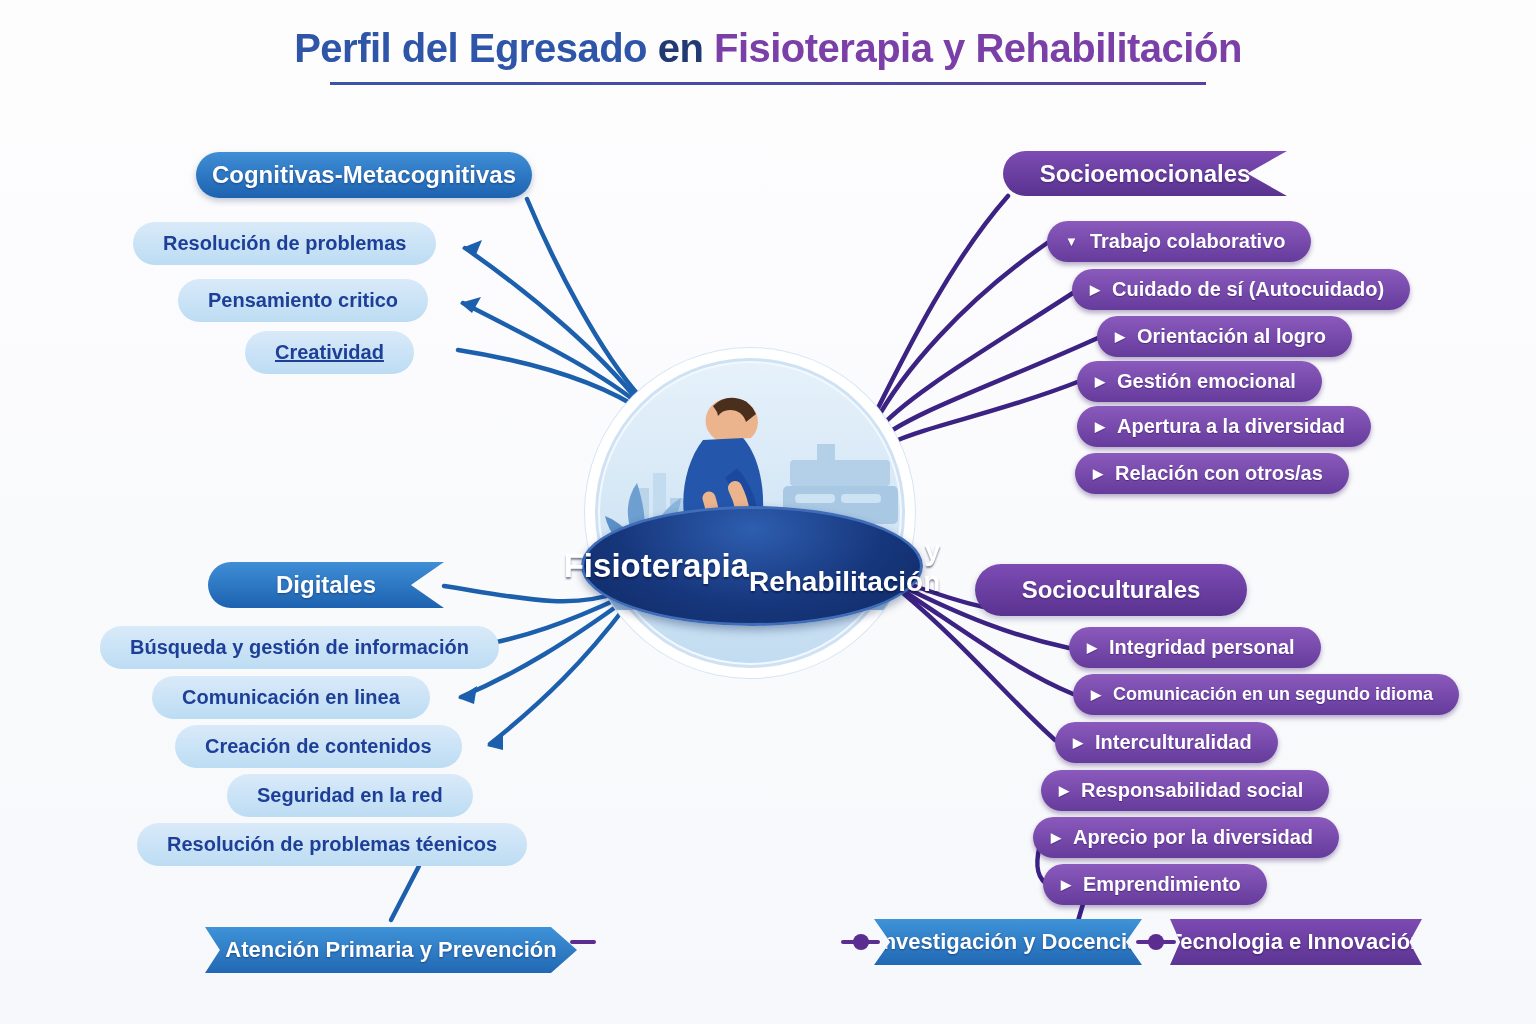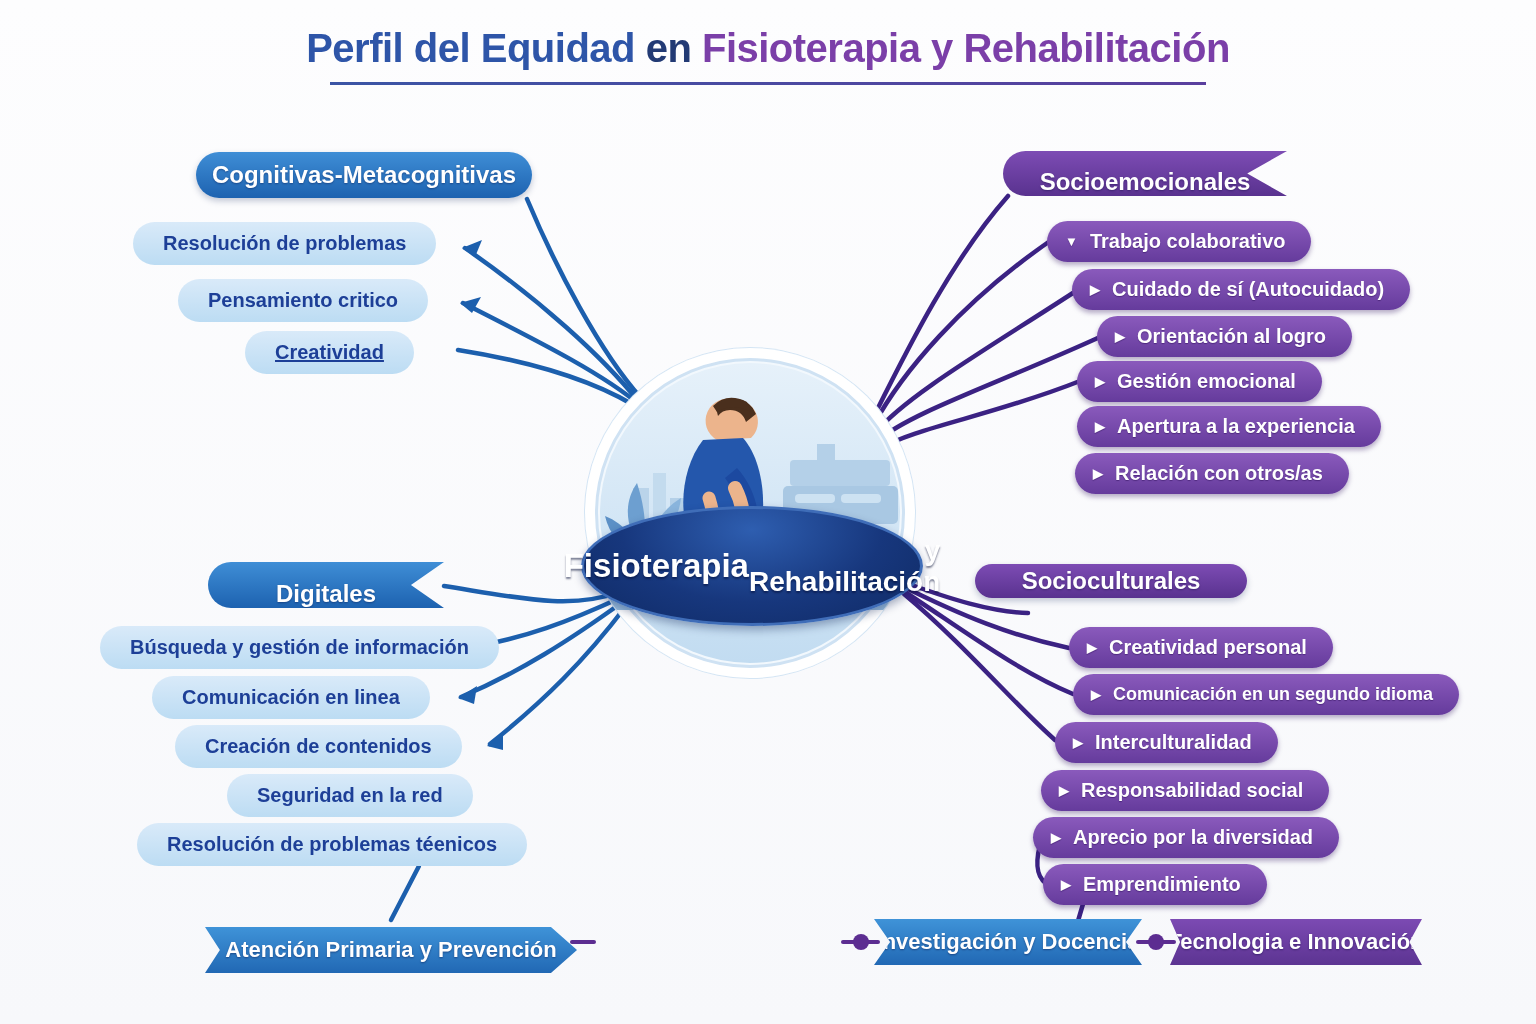--- a/index.html
+++ b/index.html
@@ -17,21 +17,21 @@
   .title-underline{position:absolute;top:82px;left:330px;width:876px;height:3px;
     background:linear-gradient(90deg,#3b55a5,#5a3f9e);}
   
   .banner{position:absolute;display:flex;align-items:center;justify-content:center;
     font-weight:bold;color:#fff;font-size:24px;white-space:nowrap;
     text-shadow:0 1px 2px rgba(0,0,50,.35);}
   .banner.blue{background:linear-gradient(180deg,#3f8ed6 0%,#1d62b0 100%);}
   .banner.purple{background:linear-gradient(180deg,#7d4cb4 0%,#59328f 100%);}
   .rounded{border-radius:26px;box-shadow:0 3px 6px rgba(20,40,90,.25);}
   .notch-right{border-radius:26px 0 0 26px;
-    clip-path:polygon(0 0,100% 0,86% 50%,100% 100%,0 100%);align-items:flex-end;}
+    clip-path:polygon(0 0,100% 0,86% 50%,100% 100%,0 100%);}
   
   .lpill{position:absolute;height:43px;display:flex;align-items:center;justify-content:center;
     padding:0 30px;border-radius:23px;white-space:nowrap;
     background:linear-gradient(180deg,#d9eaf9 0%,#bcdcf3 100%);
     color:#1d3f97;font-weight:bold;font-size:20px;}
   
   .ppill{position:absolute;height:41px;display:flex;align-items:center;gap:12px;
     padding:0 26px 0 18px;border-radius:22px;white-space:nowrap;
     background:linear-gradient(180deg,#8a5abc 0%,#653b9c 100%);
     color:#ffffff;font-weight:bold;font-size:20px;
@@ -112,21 +112,21 @@
     <g stroke="#5c2d91" stroke-width="4" fill="#5c2d91" stroke-linecap="round">
       <line x1="572" y1="942" x2="594" y2="942"></line>
       <line x1="843" y1="942" x2="878" y2="942"></line>
       <circle cx="861" cy="942" r="8" stroke="none"></circle>
       <line x1="1138" y1="942" x2="1174" y2="942"></line>
       <circle cx="1156" cy="942" r="8" stroke="none"></circle>
     </g>
   </svg>
 
   <div class="title">
-    <span class="t-blue">Perfil del Equidad</span>
+    <span class="t-blue">Perfil del Egresado</span>
     <span class="t-mid">en</span>
     <span class="t-purple">Fisioterapia y Rehabilitación</span>
   </div>
   <div class="title-underline"></div>
 
   <div class="banner blue rounded" style="left:196px;top:152px;width:336px;height:46px;">
       <span>Cognitivas-Metacognitivas</span>
     </div>
   <div class="lpill" style="left:133px;top:222px;">
       <span>Resolución de problemas</span>
@@ -152,21 +152,21 @@
   <div class="ppill" style="left:1097px;top:316px;">
     <span class="marker">▶</span>
     <span>Orientación al logro</span>
   </div>
   <div class="ppill" style="left:1077px;top:361px;">
     <span class="marker">▶</span>
     <span>Gestión emocional</span>
   </div>
   <div class="ppill" style="left:1077px;top:406px;">
     <span class="marker">▶</span>
-    <span>Apertura a la experiencia</span>
+    <span>Apertura a la diversidad</span>
   </div>
   <div class="ppill" style="left:1075px;top:453px;">
     <span class="marker">▶</span>
     <span>Relación con otros/as</span>
   </div>
 
   <div class="center-circle">
     <svg viewBox="0 0 330 330" width="330" height="330">
       <defs>
         <linearGradient id="sceneG" x1="0" y1="0" x2="0" y2="1">
@@ -235,26 +235,26 @@
   <div class="lpill" style="left:175px;top:725px;">
       <span>Creación de contenidos</span>
     </div>
   <div class="lpill" style="left:227px;top:774px;">
       <span>Seguridad en la red</span>
     </div>
   <div class="lpill" style="left:137px;top:823px;">
       <span>Resolución de problemas téenicos</span>
     </div>
 
-  <div class="banner purple rounded" style="left:975px;top:564px;width:272px;height:34px;">
+  <div class="banner purple rounded" style="left:975px;top:564px;width:272px;height:52px;">
       <span>Socioculturales</span>
     </div>
   <div class="ppill" style="left:1069px;top:627px;">
     <span class="marker">▶</span>
-    <span>Creatividad personal</span>
+    <span>Integridad personal</span>
   </div>
   <div class="ppill" style="left:1073px;top:674px;font-size:18px;">
     <span class="marker">▶</span>
     <span>Comunicación en un segundo idioma</span>
   </div>
   <div class="ppill" style="left:1055px;top:722px;">
     <span class="marker">▶</span>
     <span>Interculturalidad</span>
   </div>
   <div class="ppill" style="left:1041px;top:770px;">

